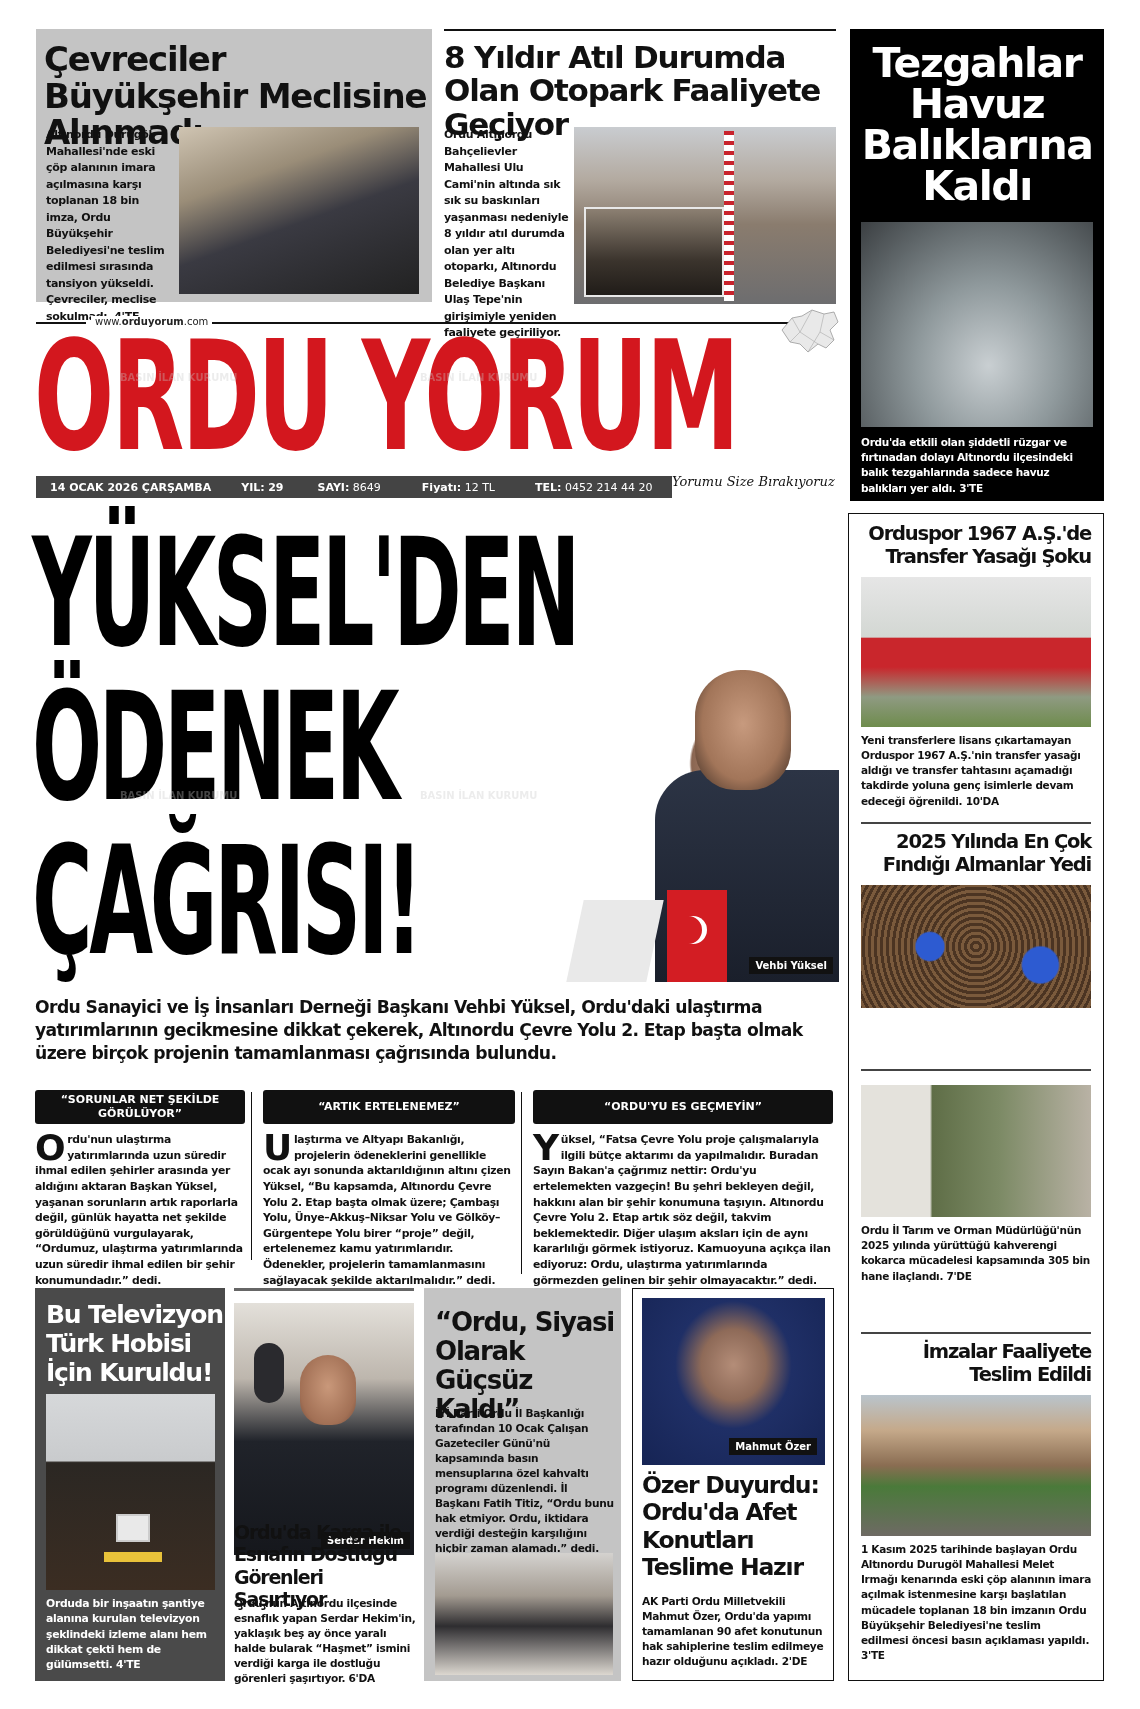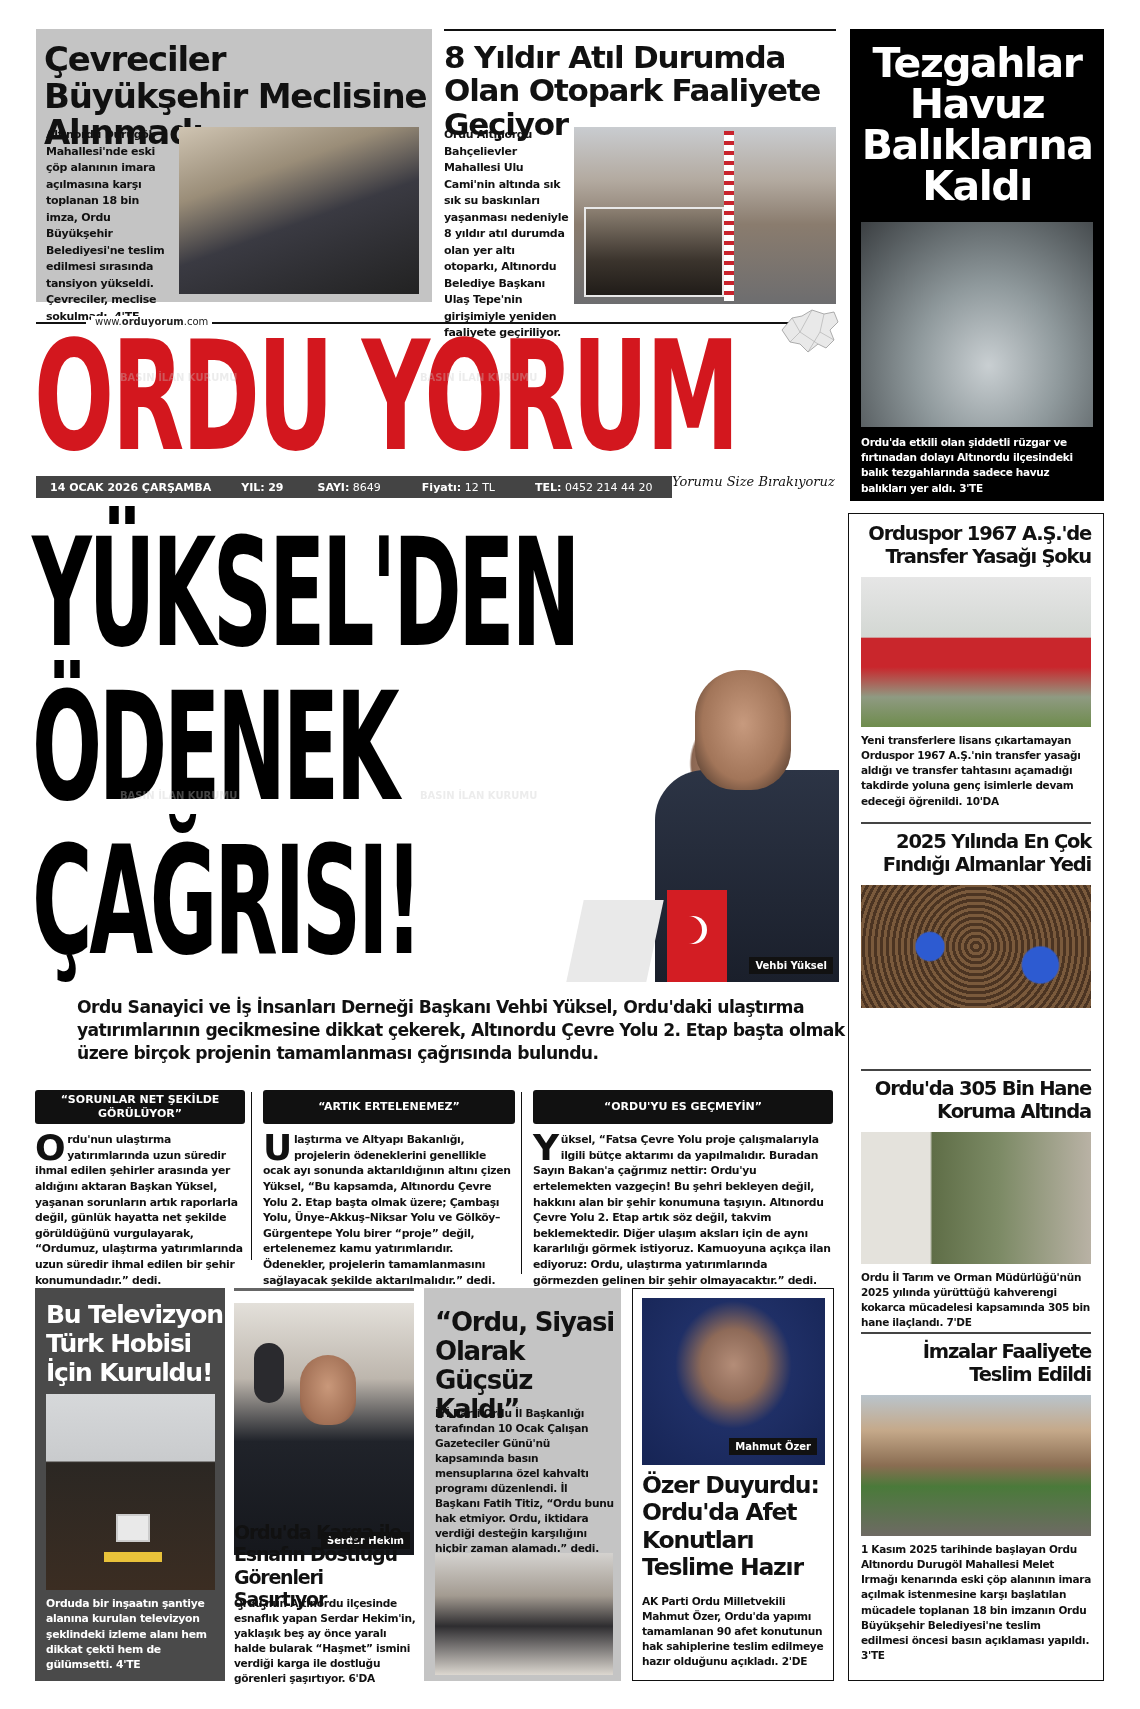--- a/index.html
+++ b/index.html
@@ -47,21 +47,21 @@
   
   #headline { left: 32px; top: 518px; width: 800px; font-family: "DejaVu Sans", sans-serif; font-weight: bold; color: #000; font-size: 150px; line-height: 150px; letter-spacing: -6px; transform: scaleX(0.55); transform-origin: left top; white-space: nowrap; }
   #headline div { height: 154px; }
   #lead-photo { left: 555px; top: 670px; width: 284px; height: 312px; background: radial-gradient(ellipse at 60% 30%,#b58a72 0%,#8a6652 14%,#fff 15%), linear-gradient(180deg,#fff 0%,#fff 30%,#2a3140 31%,#1d2330 100%); }
   #lead-photo .flag { position: absolute; left: 112px; top: 220px; width: 60px; height: 92px; background: #d31d23; }
   #lead-photo .flag::after { content: ""; position: absolute; left: 12px; top: 26px; width: 28px; height: 28px; border-radius: 50%; box-shadow: -5px 0 0 0 #fff inset; }
   #lead-photo .stand { position: absolute; left: 20px; top: 230px; width: 80px; height: 82px; background: #e9e9e9; transform: skewX(-12deg); }
   #lead-photo .suit { position: absolute; left: 100px; top: 100px; width: 184px; height: 212px; background: linear-gradient(180deg,#2c3445 0%,#1a1f2b 100%); border-radius: 50px 0 0 0; }
   #lead-photo .head { position: absolute; left: 140px; top: 0; width: 96px; height: 120px; background: radial-gradient(ellipse at 50% 45%,#c79a7e 0%,#a27559 60%,#3a2a22 100%); border-radius: 46px 46px 40px 40px; }
 
-  #lead-text { left: 35px; top: 996px; width: 800px; font-family: "DejaVu Sans", sans-serif; font-weight: bold; font-size: 17.2px; line-height: 1.35; letter-spacing: -0.6px; color: #111; margin-left: 42px; }
+  #lead-text { left: 35px; top: 996px; width: 800px; font-family: "DejaVu Sans", sans-serif; font-weight: bold; font-size: 17.2px; line-height: 1.35; letter-spacing: -0.6px; color: #111; }
 
   
   .col { position: absolute; top: 1090px; }
   .col .tag { height: 34px; background: #111; color: #fff; font-family: "DejaVu Sans", sans-serif; font-weight: bold; font-size: 11px; display: flex; align-items: center; justify-content: center; text-align: center; line-height: 1.25; padding: 0 8px; border-radius: 3px; }
   .col .body-txt { margin-top: 8px; font-size: 10.8px; line-height: 1.45; }
   .dropcap { float: left; font-size: 36px; line-height: 28px; font-weight: bold; margin-right: 2px; margin-top: 2px; font-family: "DejaVu Sans", sans-serif; }
   .vline { position: absolute; width: 1px; background: #111; }
 
   
   #b1 { left: 35px; top: 1288px; width: 190px; height: 393px; background: #4a4a4a; }
@@ -205,21 +205,20 @@
     <div class="photo" style="height:150px;background:linear-gradient(180deg,#e6e6e6 0%,#d3d7d3 40%,#c9262c 41%,#c9262c 60%,#8f9a82 80%,#6e8c4c 100%);"></div>
     <div class="body-txt">Yeni transferlere lisans çıkartamayan Orduspor 1967 A.Ş.'nin transfer yasağı aldığı ve transfer tahtasını açamadığı takdirde yoluna genç isimlerle devam edeceği öğrenildi. 10'DA</div>
   </div>
   <div class="rsep" style="top:308px;"></div>
   <div class="rstory" style="top:316px;">
     <div class="hl">2025 Yılında En Çok Fındığı Almanlar Yedi</div>
     <div class="photo" style="height:123px;background:radial-gradient(circle at 30% 50%,#2d5bd1 0 8%,transparent 9%),radial-gradient(circle at 78% 65%,#2d5bd1 0 9%,transparent 10%),repeating-radial-gradient(circle at 50% 50%,#7a5a3c 0 3px,#4b3422 3px 6px);"></div>
   </div>
   <div class="rsep" style="top:555px;"></div>
   <div class="rstory" style="top:563px;">
-    <div class="hl">Ordu'da 305 Bin Hane Koruma Altında</div>
     <div class="photo" style="height:132px;background:linear-gradient(90deg,#e4e2dc 0%,#e4e2dc 30%,#5f6e47 31%,#7c8a65 60%,#b9b2a5 100%);"></div>
     <div class="body-txt">Ordu İl Tarım ve Orman Müdürlüğü'nün 2025 yılında yürüttüğü kahverengi kokarca mücadelesi kapsamında 305 bin hane ilaçlandı. 7'DE</div>
   </div>
   <div class="rsep" style="top:818px;"></div>
   <div class="rstory" style="top:826px;">
     <div class="hl">İmzalar Faaliyete Teslim Edildi</div>
     <div class="photo" style="height:141px;background:linear-gradient(180deg,#b9c4cc 0%,#c5a98a 25%,#8a6d52 50%,#4a7a3a 65%,#6e6a64 100%);"></div>
     <div class="body-txt">1 Kasım 2025 tarihinde başlayan Ordu Altınordu Durugöl Mahallesi Melet Irmağı kenarında eski çöp alanının imara açılmak istenmesine karşı başlatılan mücadele toplanan 18 bin imzanın Ordu Büyükşehir Belediyesi'ne teslim edilmesi öncesi basın açıklaması yapıldı. 3'TE</div>
   </div>
 </div>

